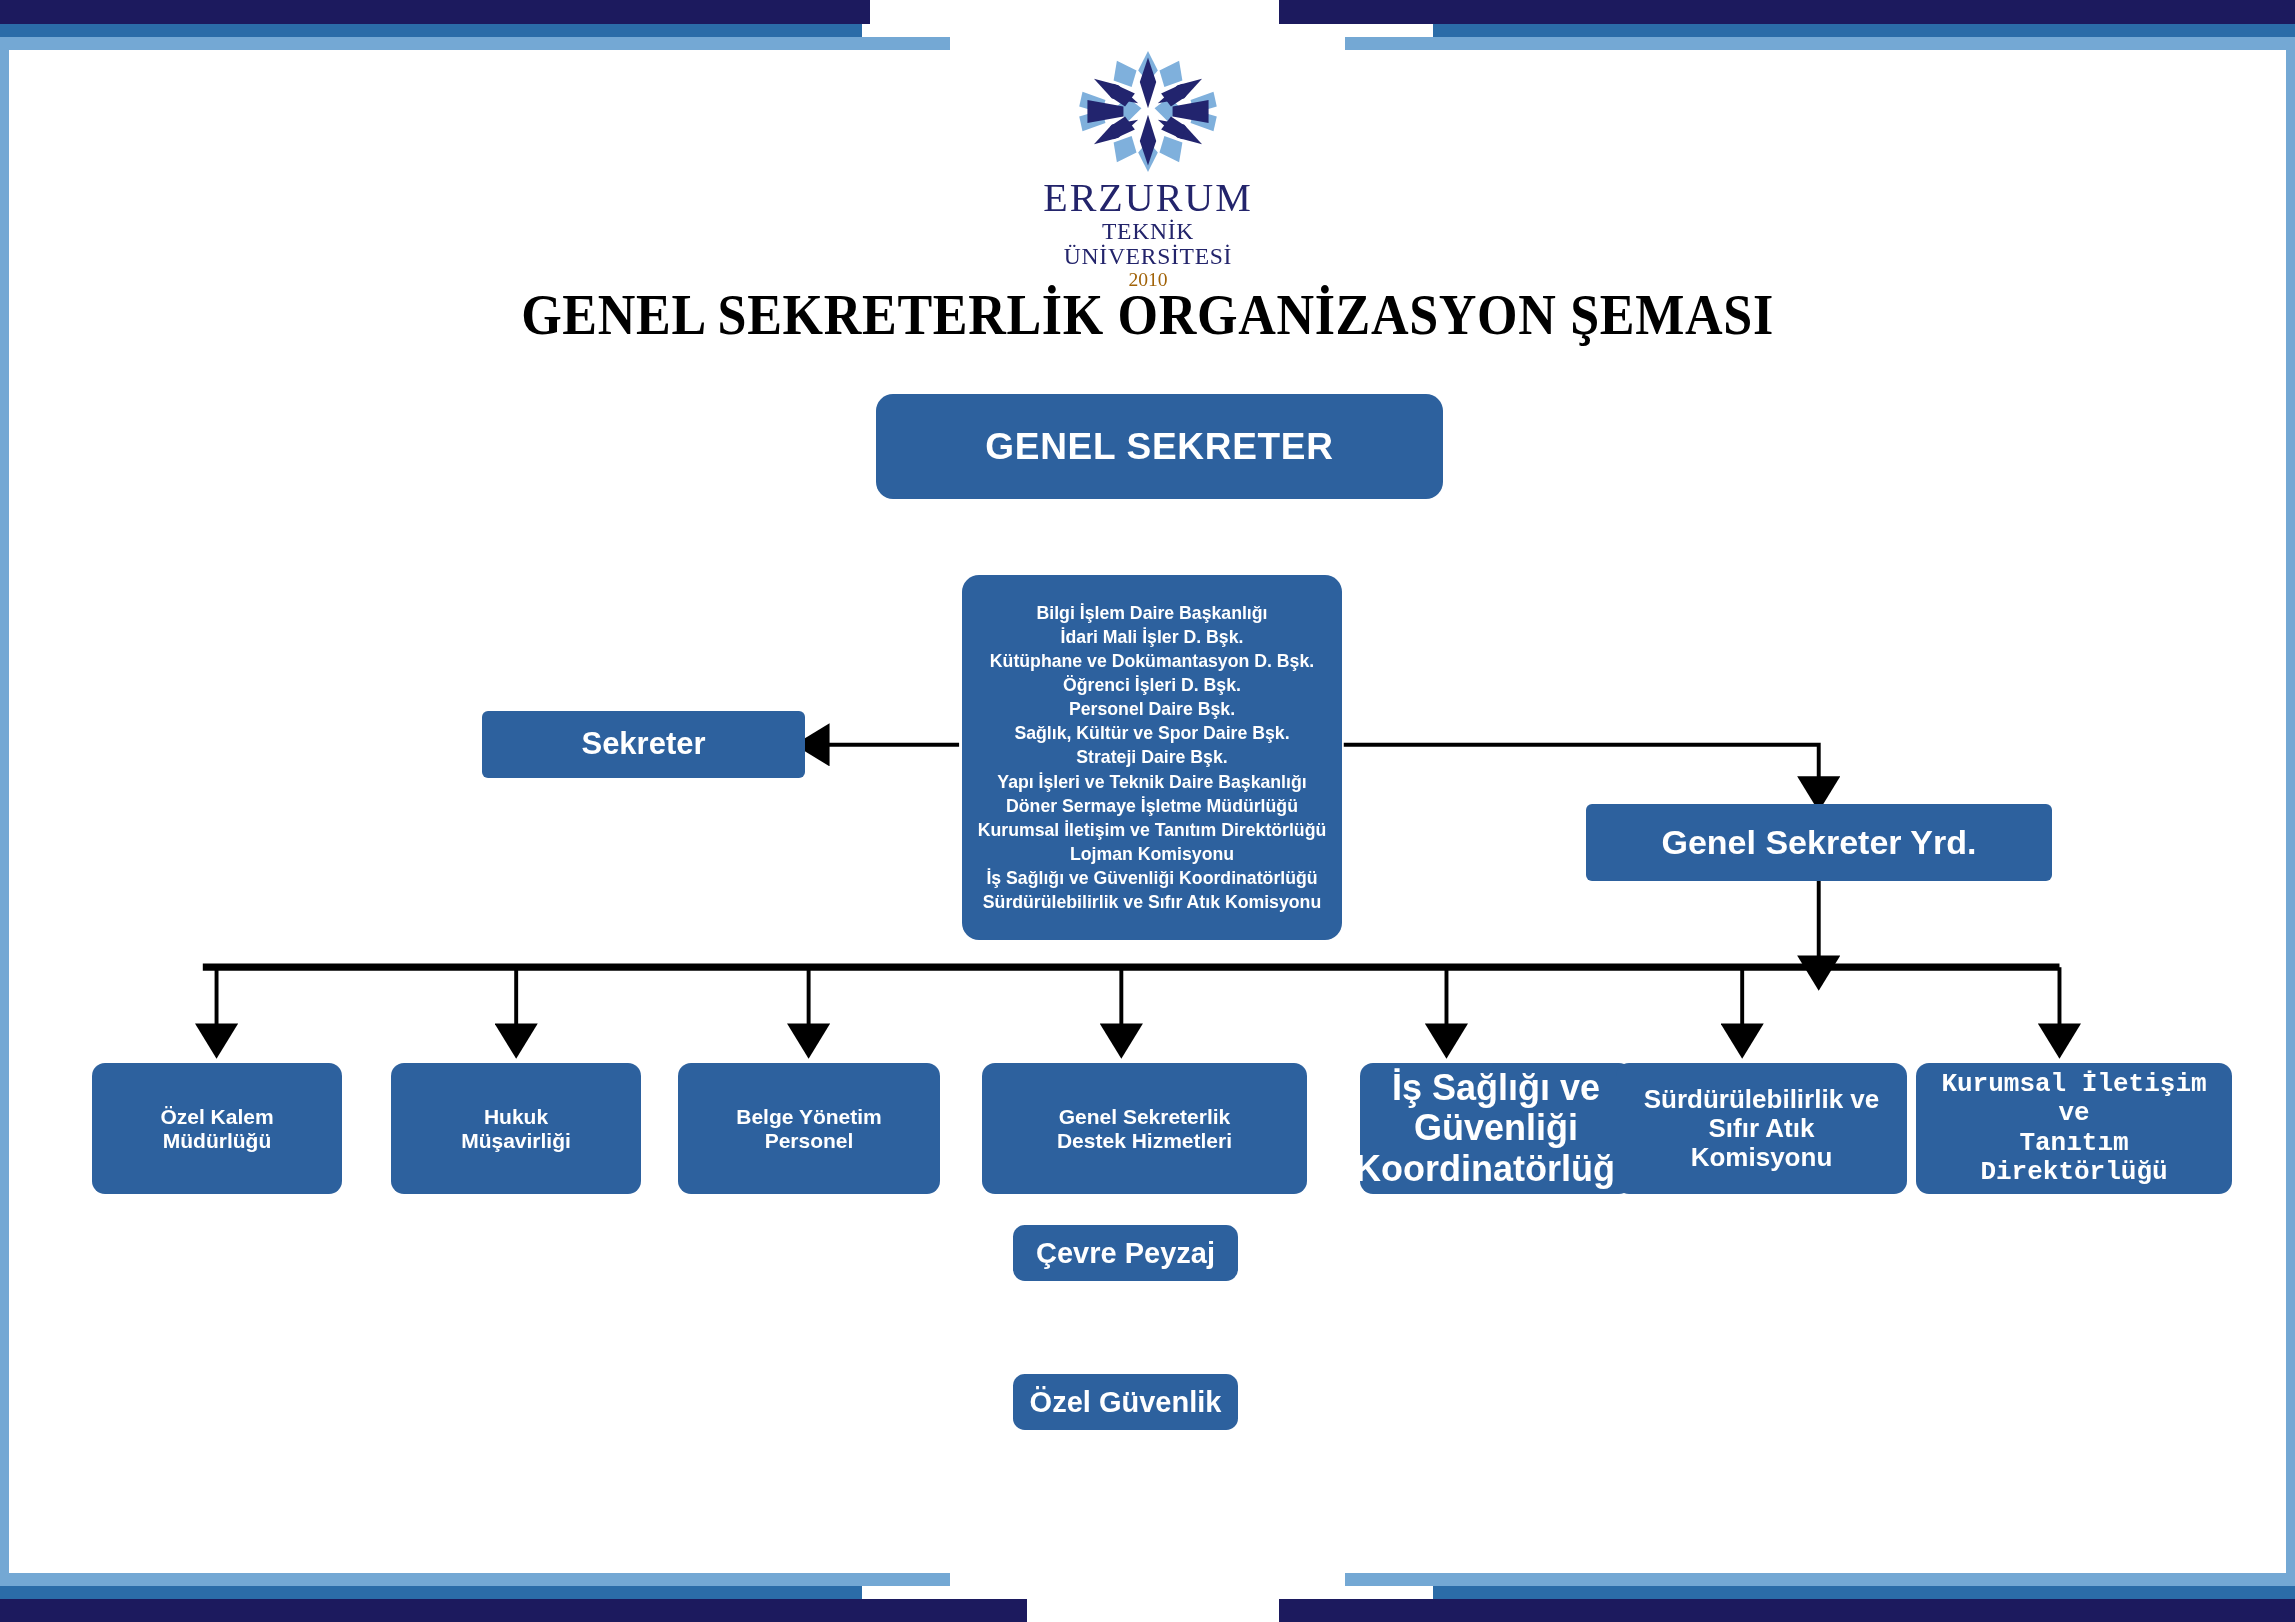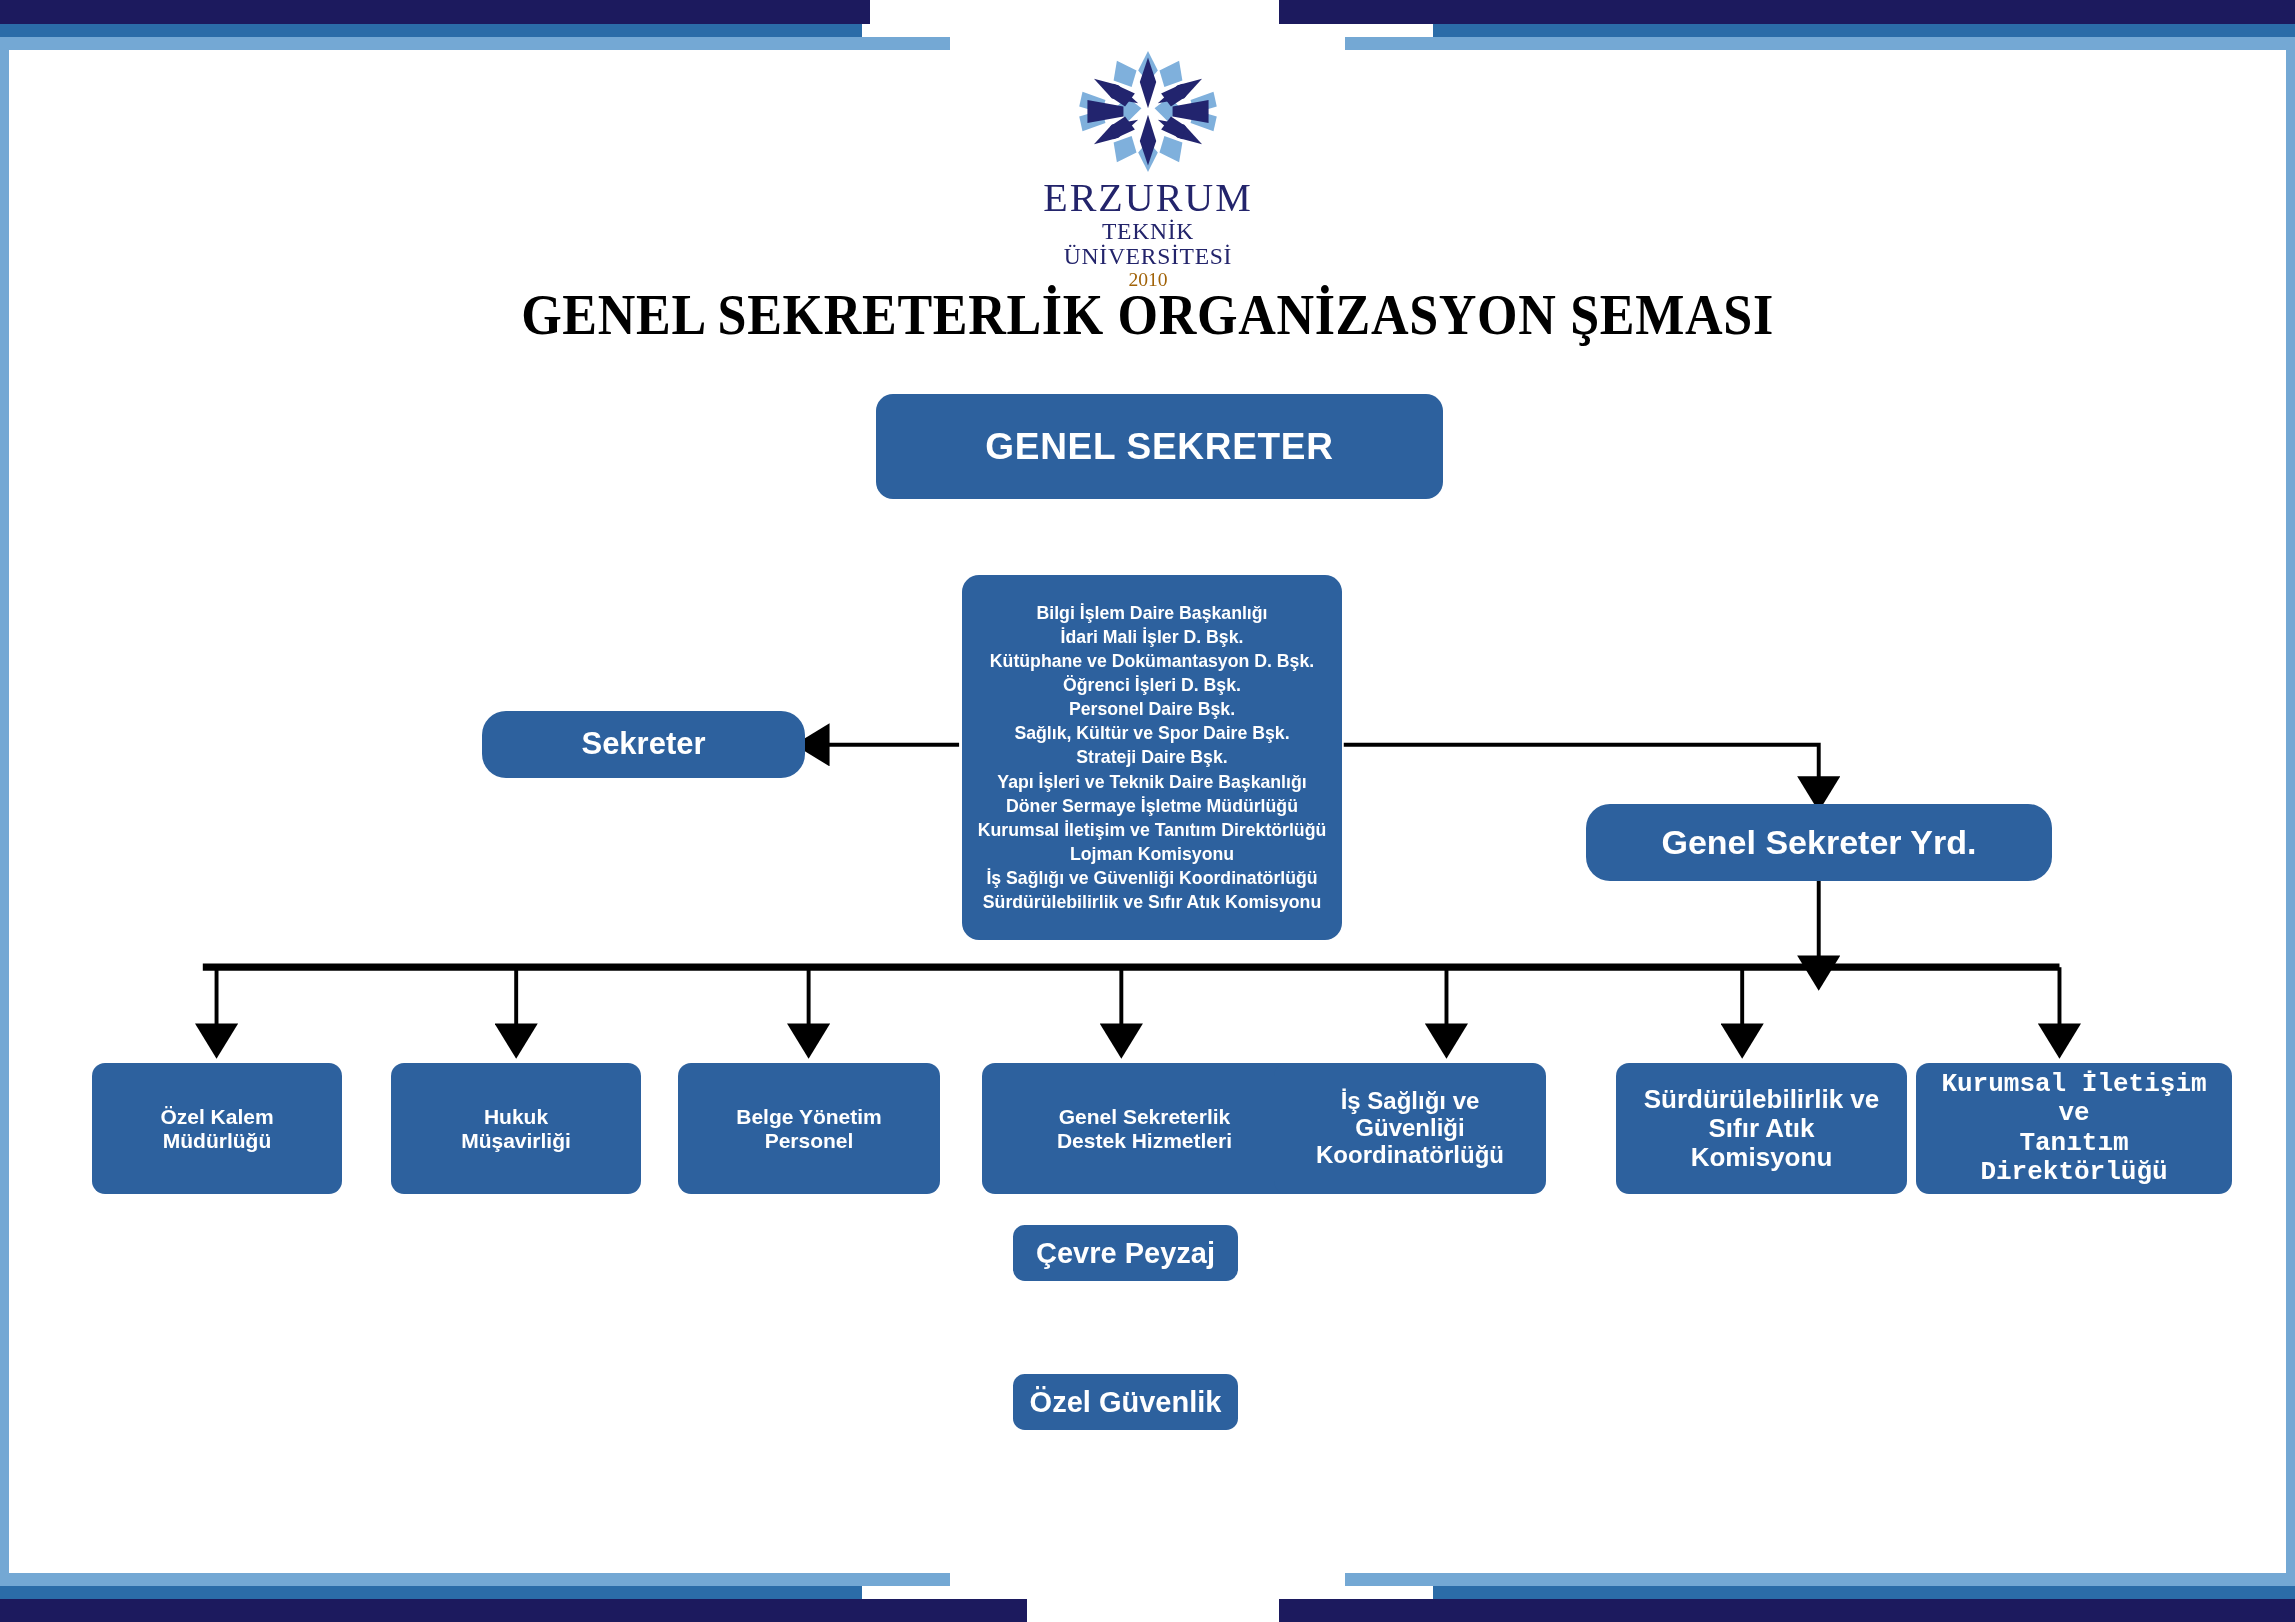--- a/index.html
+++ b/index.html
@@ -81,21 +81,21 @@
     letter-spacing: 0.7px;
     color: #000000;
     transform: scaleX(0.93);
   }
 
   
   .node {
     position: absolute;
     background: #2D619E;
     color: #ffffff;
-    border-radius: 24px;
+    border-radius: 6px;
     display: flex;
     align-items: center;
     justify-content: center;
     text-align: center;
     font-weight: 700;
     line-height: 1.12;
     box-sizing: border-box;
     padding: 2.6px 6.5px;
   }
 
@@ -130,21 +130,21 @@
   .leaf {
     top: 1063px;
     height: 131px;
     font-size: 21px;
     border-radius: 13px;
   }
   #leaf-0 { left: 92px;  width: 250px; }
   #leaf-1 { left: 391px;  width: 250px; }
   #leaf-2 { left: 678px; width: 262px; }
   #leaf-3 { left: 982px; width: 325px; }
-  #leaf-4 { left: 1274px; width: 272px; font-size: 24px; }
+  #leaf-4 { left: 1360px; width: 272px; font-size: 36px; }
   #leaf-5 { left: 1616px; width: 291px; font-size: 26px; }
   #leaf-6 { left: 1916px; width: 316px; font-size: 26px; font-family: Liberation Mono, monospace; }
 
   #node-cevre-peyzaj {
     left: 1013px; top: 1225px; width: 225px; height: 56px;
     font-size: 29px; border-radius: 11.8px;
   }
   #node-ozel-guvenlik {
     left: 1013px; top: 1374px; width: 225px; height: 56px;
     font-size: 29px; border-radius: 11.8px;

